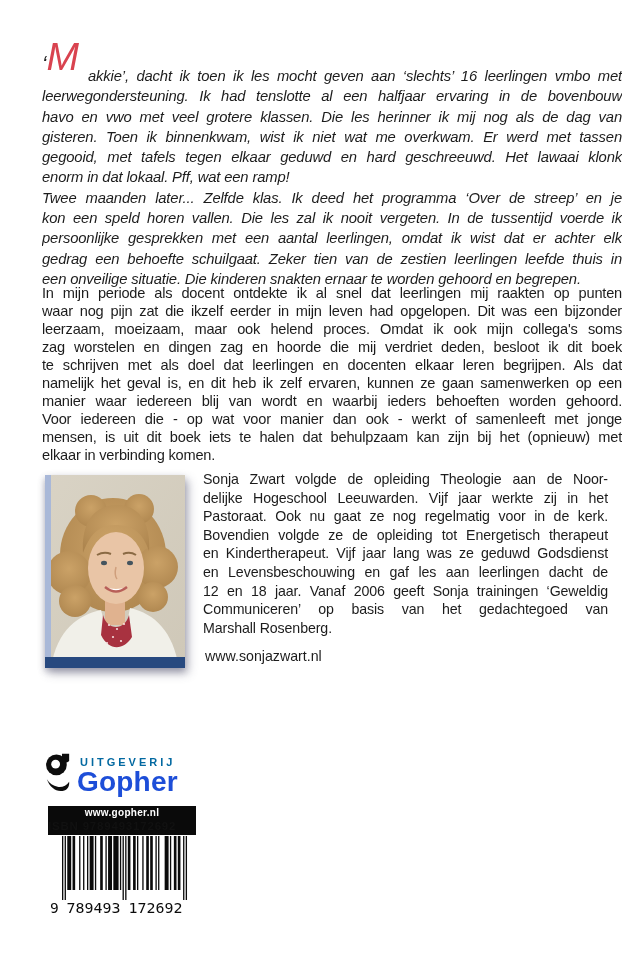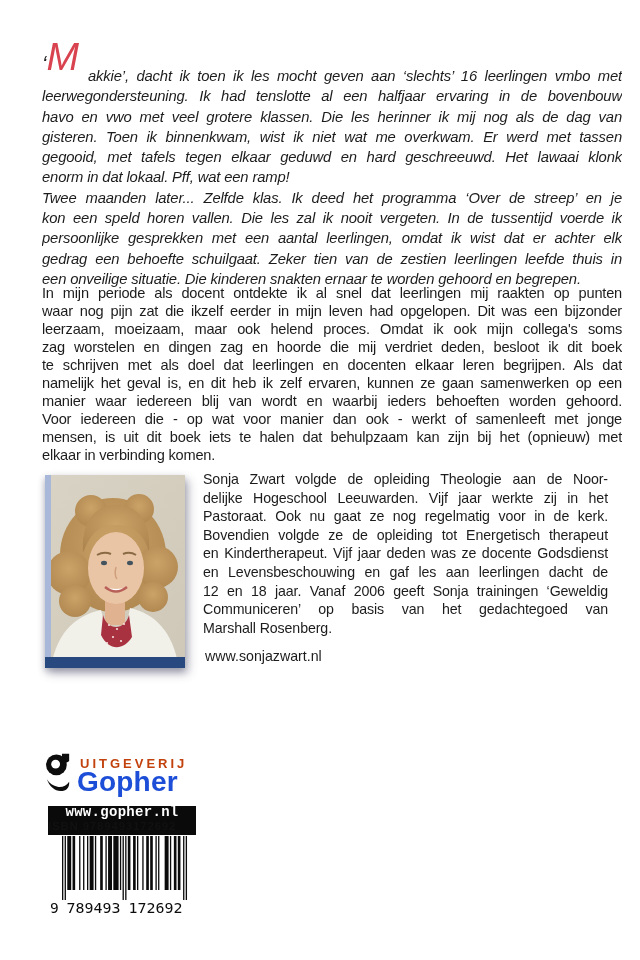--- a/index.html
+++ b/index.html
@@ -25,24 +25,24 @@
   .photo{position:absolute;left:45px;top:475px;width:140px;height:193px;background:#d6d0c2;
     box-shadow:3px 5px 9px rgba(70,70,100,0.45), -1px 3px 6px rgba(70,70,100,0.25);}
   .photo svg{position:absolute;left:0;top:0;}
   .photo .strip{position:absolute;left:0;top:0;width:6px;height:100%;}
   .photo .navybar{position:absolute;left:0;bottom:0;width:100%;height:11px;}
   .bio-text{position:absolute;left:203px;top:470px;width:405px;
     font-size:14.2px;letter-spacing:-0.1px;line-height:18.6px;}
   .website{position:absolute;left:205px;top:648px;font-size:14.2px;}
   
   .logo-icon{position:absolute;left:46px;top:753px;}
-  .imprint{position:absolute;left:80px;top:756px;font-size:13px;font-weight:700;letter-spacing:3px;color:#c2410c;}
+  .imprint{position:absolute;left:80px;top:756px;font-size:11px;font-weight:700;letter-spacing:3px;color:#0369a1;}
   .pubname{position:absolute;left:77px;top:766px;font-size:28px;font-weight:700;color:#1d4ed8;letter-spacing:0.2px;}
   .urlbar{position:absolute;left:48px;top:806px;width:148px;height:29px;background:#0a0a0a;
-    color:#fff;font-size:14px;font-weight:700;line-height:13px;text-align:center;letter-spacing:0.3px;font-family:Liberation Mono, monospace;}
+    color:#fff;font-size:10px;font-weight:700;line-height:13px;text-align:center;letter-spacing:0.3px;}
   .isbn-line{position:absolute;left:48px;top:820px;width:148px;
     font-size:11.5px;font-weight:700;letter-spacing:0.8px;color:#111;}
   .barcode{position:absolute;left:46px;top:836px;}
   .barcode rect{fill:#0b0b0b;}
   .barcode text{font-family:"DejaVu Sans Mono", monospace;font-size:14.5px;fill:#0b0b0b;}
 </style>
 </head>
 <body>
 
 <section class="quote-block">
@@ -128,21 +128,21 @@
   </svg>
   <div class="strip" style="background: rgb(169, 184, 216);"></div>
   <div class="navybar" style="background: rgb(39, 73, 127);"></div>
 </div>
 
 <section class="bio-text">
     <div class="tline">Sonja Zwart volgde de opleiding Theologie aan de Noor-</div>
     <div class="tline">delijke Hogeschool Leeuwarden. Vijf jaar werkte zij in het</div>
     <div class="tline">Pastoraat. Ook nu gaat ze nog regelmatig voor in de kerk.</div>
     <div class="tline">Bovendien volgde ze de opleiding tot Energetisch therapeut</div>
-    <div class="tline">en Kindertherapeut. Vijf jaar deden was ze docente Godsdienst</div>
+    <div class="tline">en Kindertherapeut. Vijf jaar lang was ze geduwd Godsdienst</div>
     <div class="tline">en Levensbeschouwing en gaf les aan leerlingen dacht de</div>
     <div class="tline">12 en 18 jaar. Vanaf 2006 geeft Sonja trainingen ‘Geweldig</div>
     <div class="tline">Communiceren’ op basis van het gedachtegoed van</div>
     <div class="tline tlast">Marshall Rosenberg.</div>
   </section>
 <div class="website">www.sonjazwart.nl</div>
 
 <svg class="logo-icon" width="24" height="43" viewBox="0 0 30 54">
   <g fill="#0d0d0d">
     <path d="M20 1 h9 v9 c-3 3 -7 3 -9 0 z"></path>

